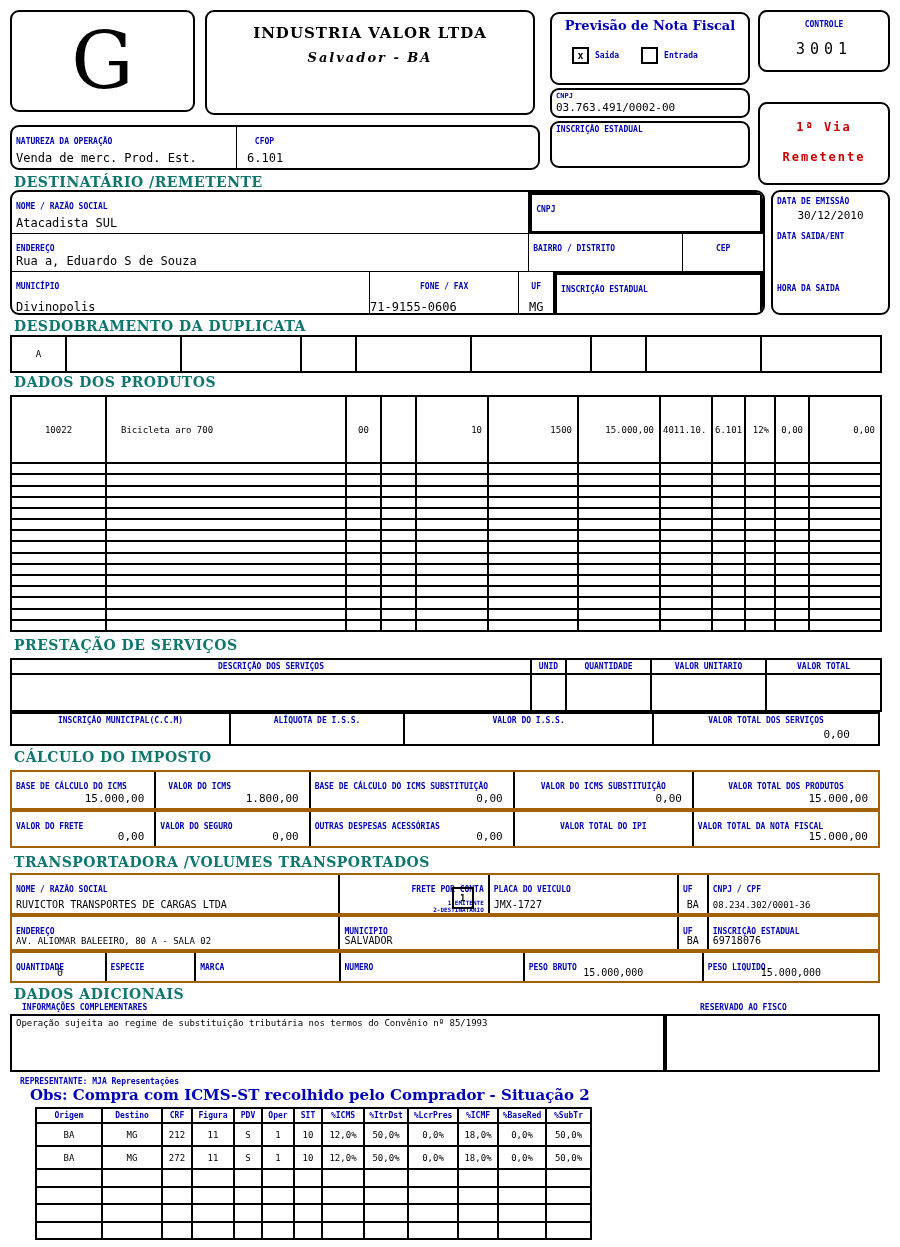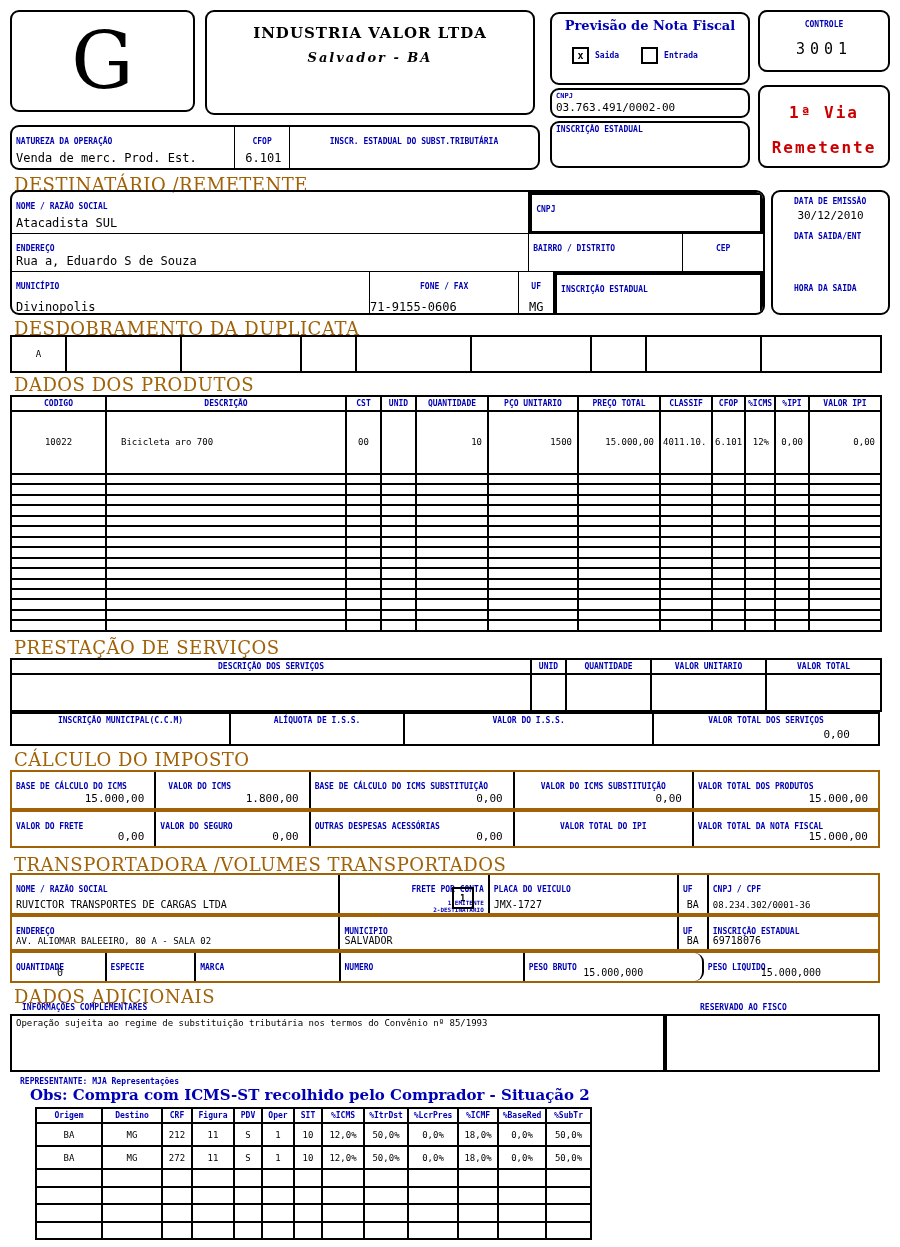--- a/index.html
+++ b/index.html
@@ -2,53 +2,53 @@
 <html><head>
 <meta charset="utf-8">
 <style>
   html,body{margin:0;padding:0;background:#fff;}
   .sheet{position:relative;width:900px;height:1247px;background:#fff;overflow:hidden;
          font-family:"DejaVu Sans Mono",monospace;color:#000;}
   .abs{position:absolute;box-sizing:border-box;}
   .box{border:2px solid #000;border-radius:9px;}
   .lbl{font-size:8px;font-weight:bold;color:#0000b4;line-height:10px;white-space:nowrap;}
   .val{font-size:12px;color:#000;white-space:nowrap;}
-  .sec-title{position:absolute;font-family:"DejaVu Serif",serif;font-weight:normal;
-             font-size:18px;color:#a16207;white-space:nowrap;letter-spacing:.5px;}
+  .sec-title{position:absolute;font-family:"DejaVu Serif",serif;font-weight:bold;
+             font-size:14px;color:#0f766e;white-space:nowrap;letter-spacing:.5px;}
   
   .logo-box{left:10px;top:10px;width:185px;height:102px;display:flex;align-items:center;justify-content:center;}
   .logo-g{font-family:"DejaVu Serif",serif;font-size:78px;line-height:78px;}
   .company-box{left:205px;top:10px;width:330px;height:105px;text-align:center;padding-top:12px;}
   .company-name{font-family:"DejaVu Serif",serif;font-weight:bold;font-size:15px;letter-spacing:1px;}
   .company-city{font-family:"DejaVu Serif",serif;font-weight:bold;font-style:italic;font-size:13px;margin-top:8px;letter-spacing:2px;}
   .previsao-box{left:550px;top:12px;width:200px;height:73px;}
   .previsao-title{font-family:"DejaVu Serif",serif;font-weight:bold;font-size:13px;color:#0000b4;text-align:center;margin-top:4px;}
   .chk-row{display:flex;align-items:center;gap:6px;margin:14px 0 0 20px;}
   .chk{width:17px;height:17px;border:2px solid #000;display:inline-flex;align-items:center;
        justify-content:center;font-size:10px;font-weight:bold;box-sizing:border-box;}
   .chk-lbl{font-size:8px;font-weight:bold;color:#0000b4;margin-right:16px;}
   .controle-box{left:758px;top:10px;width:132px;height:62px;text-align:center;padding-top:8px;}
   .controle-val{font-size:15px;letter-spacing:5px;margin-top:10px;}
   .cnpj-box{left:550px;top:88px;width:200px;height:30px;padding:1px 4px;}
-  .via-box{left:758px;top:85px;width:132px;height:83px;text-align:center;color:#cc0000;
-           font-weight:bold;font-size:16px;letter-spacing:2px;padding-top:16px;}
+  .via-box{left:758px;top:102px;width:132px;height:83px;text-align:center;color:#cc0000;
+           font-weight:bold;font-size:12px;letter-spacing:2px;padding-top:16px;}
   .via-box div{margin-bottom:16px;}
   .ie-box{left:550px;top:121px;width:200px;height:47px;padding:2px 4px;}
   .natureza-box{left:10px;top:125px;width:530px;height:45px;display:flex;}
   .nat-cell{position:relative;box-sizing:border-box;padding:2px 4px;border-right:1px solid #000;}
   .nat-cell:last-child{border-right:none;}
   .bottom-val{position:absolute;bottom:3px;left:4px;}
   
   .dest-box{left:10px;top:190px;width:755px;height:125px;overflow:hidden;}
   .drow{display:flex;box-sizing:border-box;}
   .dcell{position:relative;box-sizing:border-box;border-right:1px solid #000;border-bottom:1px solid #000;padding:2px 4px;}
   .dcell.last{border-right:none;}
   .dcell.nob{border-bottom:none;}
   .thick{border:3px solid #000 !important;}
-  .dest-info{left:771px;top:190px;width:119px;height:125px;padding:3px 21px;}
+  .dest-info{left:771px;top:190px;width:119px;height:125px;padding:3px 4px;}
   .dest-info .lbl{margin-top:2px;}
   .dest-info .val{text-align:center;font-size:11px;margin:2px 0 10px 0;}
   .ctr{text-align:center;}
   
   table.grid{border-collapse:collapse;table-layout:fixed;width:100%;}
   table.grid th,table.grid td{border:2px solid #000;padding:0 2px;overflow:hidden;white-space:nowrap;}
   table.grid th{font-size:8px;font-weight:bold;color:#0000b4;height:13px;}
   table.grid td{font-size:9px;}
   .dup-wrap{left:10px;top:335px;width:870px;}
   .dup-wrap table{height:38px;}
@@ -134,23 +134,20 @@
 
   <div class="abs box natureza-box">
     <div class="nat-cell" style="width:225px;">
       <span class="lbl">NATUREZA DA OPERAÇÃO</span>
       <span class="val bottom-val">Venda de merc. Prod. Est.</span>
     </div>
     <div class="nat-cell ctr" style="width:55px;">
       <span class="lbl">CFOP</span>
       <span class="val bottom-val" style="left:10px;">6.101</span>
     </div>
-    <div class="nat-cell ctr" style="width:250px;">
-      <span class="lbl">INSCR. ESTADUAL DO SUBST.TRIBUTÁRIA</span>
-    </div>
   </div>
 
   <div class="sec-title" style="left:14px;top:174px;">DESTINATÁRIO /REMETENTE</div>
 
   <div class="abs box dest-box">
     <div class="drow" style="height:42px;">
       <div class="dcell" style="width:520px;">
         <span class="lbl">NOME / RAZÃO SOCIAL</span>
         <span class="val bottom-val">Atacadista SUL</span>
       </div>
@@ -237,34 +234,20 @@
         <col style="width:72px">
           <col style="width:90px">
           <col style="width:82px">
           <col style="width:52px">
         <col style="width:33px">
           <col style="width:30px">
           <col style="width:34px">
           <col style="width:72px">
       </colgroup>
       <tbody>
-          <tr class="hdr">
-            <th>CODIGO</th>
-            <th>DESCRIÇÃO</th>
-            <th>CST</th>
-            <th>UNID</th>
-            <th>QUANTIDADE</th>
-            <th>PÇO UNITARIO</th>
-            <th>PREÇO TOTAL</th>
-            <th>CLASSIF</th>
-            <th>CFOP</th>
-            <th>%ICMS</th>
-            <th>%IPI</th>
-            <th>VALOR IPI</th>
-          </tr>
           <tr class="datarow">
             <td>10022</td>
             <td>Bicicleta aro 700</td>
             <td>00</td>
             <td></td>
             <td>10</td>
             <td>1500</td>
             <td>15.000,00</td>
             <td>4011.10.</td>
             <td>6.101</td>
@@ -541,21 +524,21 @@
       <span class="money">1.800,00</span>
     </div>
     <div class="fcell" style="width:205px;">
       <span class="lbl">BASE DE CÁLCULO DO ICMS SUBSTITUIÇÃO</span>
       <span class="money">0,00</span>
     </div>
     <div class="fcell" style="width:180px;text-align:center;">
       <span class="lbl">VALOR DO ICMS SUBSTITUIÇÃO</span>
       <span class="money">0,00</span>
     </div>
-    <div class="fcell" style="width:185px;">
+    <div class="fcell" style="width:185px;text-align:center;">
       <span class="lbl">VALOR TOTAL DOS PRODUTOS</span>
       <span class="money">15.000,00</span>
     </div>
   </div>
   <div class="abs frow" style="left:10px;top:810px;width:870px;height:38px;">
     <div class="fcell" style="width:145px;">
       <span class="lbl">VALOR DO FRETE</span>
       <span class="money">0,00</span>
     </div>
     <div class="fcell" style="width:155px;">
@@ -628,21 +611,21 @@
     </div>
     <div class="fcell" style="width:90px;">
       <span class="lbl">ESPECIE</span>
     </div>
     <div class="fcell" style="width:145px;">
       <span class="lbl">MARCA</span>
     </div>
     <div class="fcell" style="width:185px;">
       <span class="lbl">NUMERO</span>
     </div>
-    <div class="fcell" style="width:180px;border-radius:9px;">
+    <div class="fcell" style="width:180px;">
       <span class="lbl">PESO BRUTO</span>
       <span class="ctrval">15.000,000</span>
     </div>
     <div class="fcell" style="width:175px;">
       <span class="lbl">PESO LIQUIDO</span>
       <span class="ctrval">15.000,000</span>
     </div>
   </div>
 
   <div class="sec-title" style="left:14px;top:986px;">DADOS ADICIONAIS</div>

